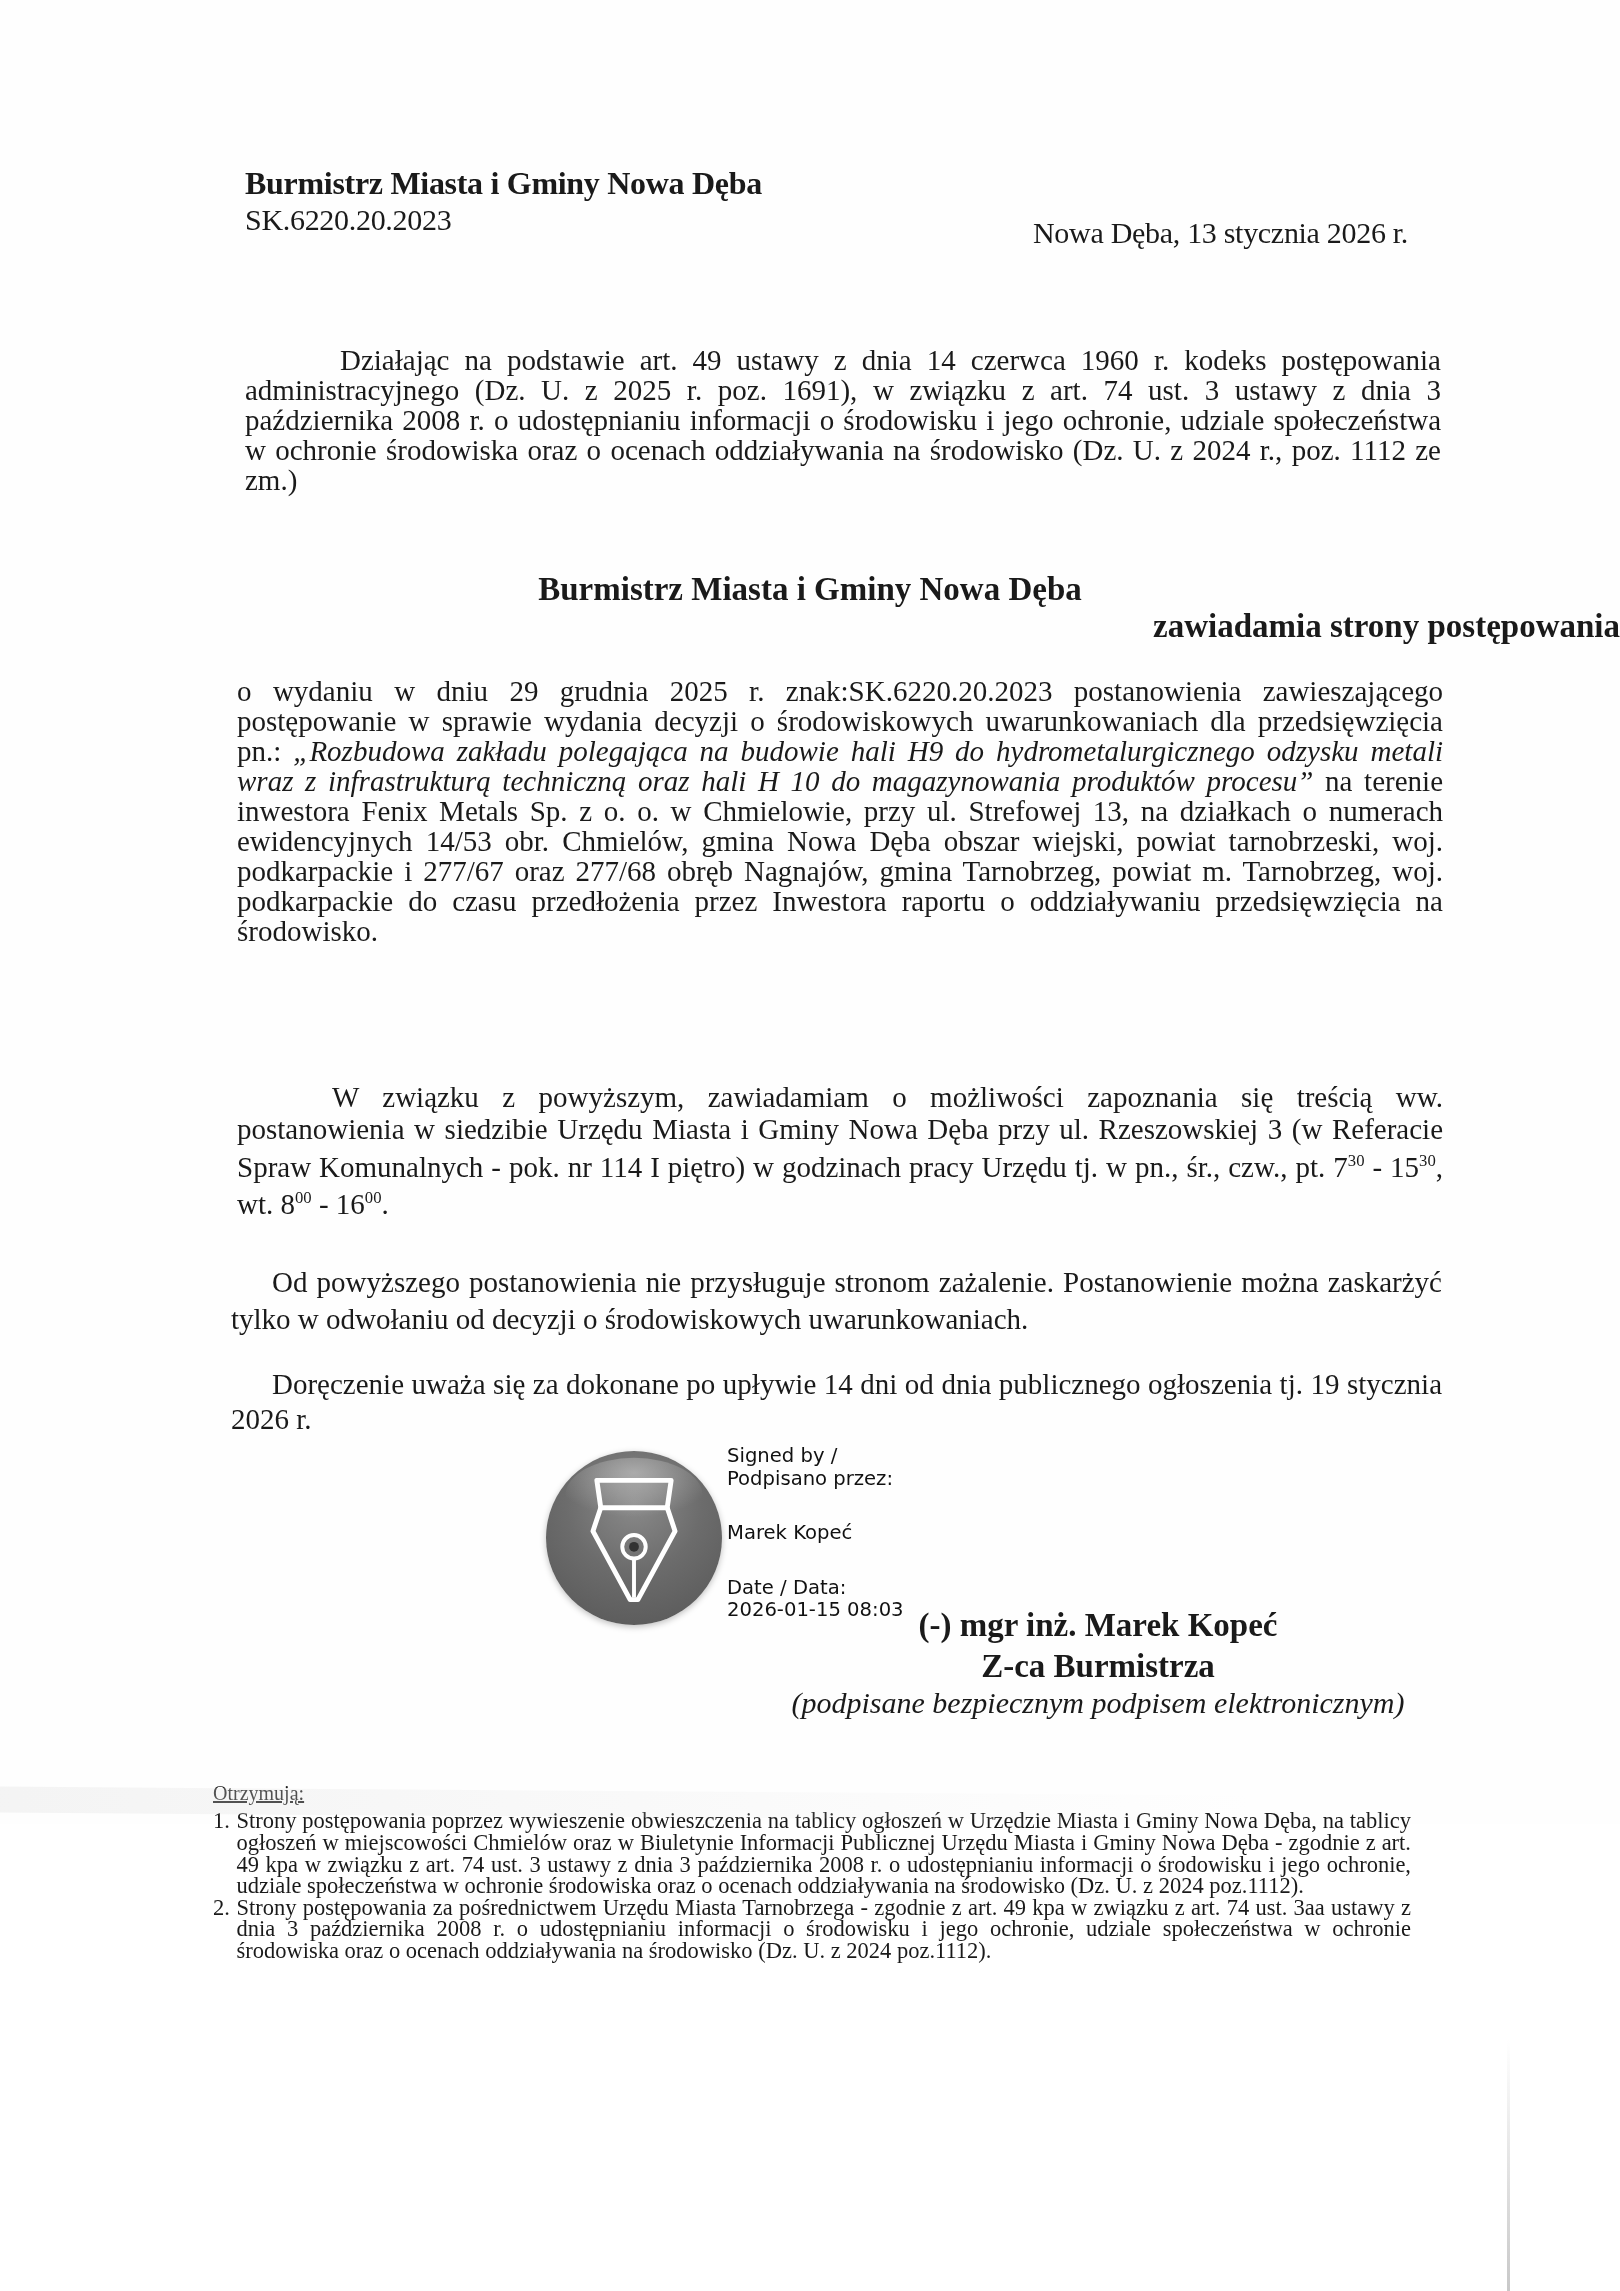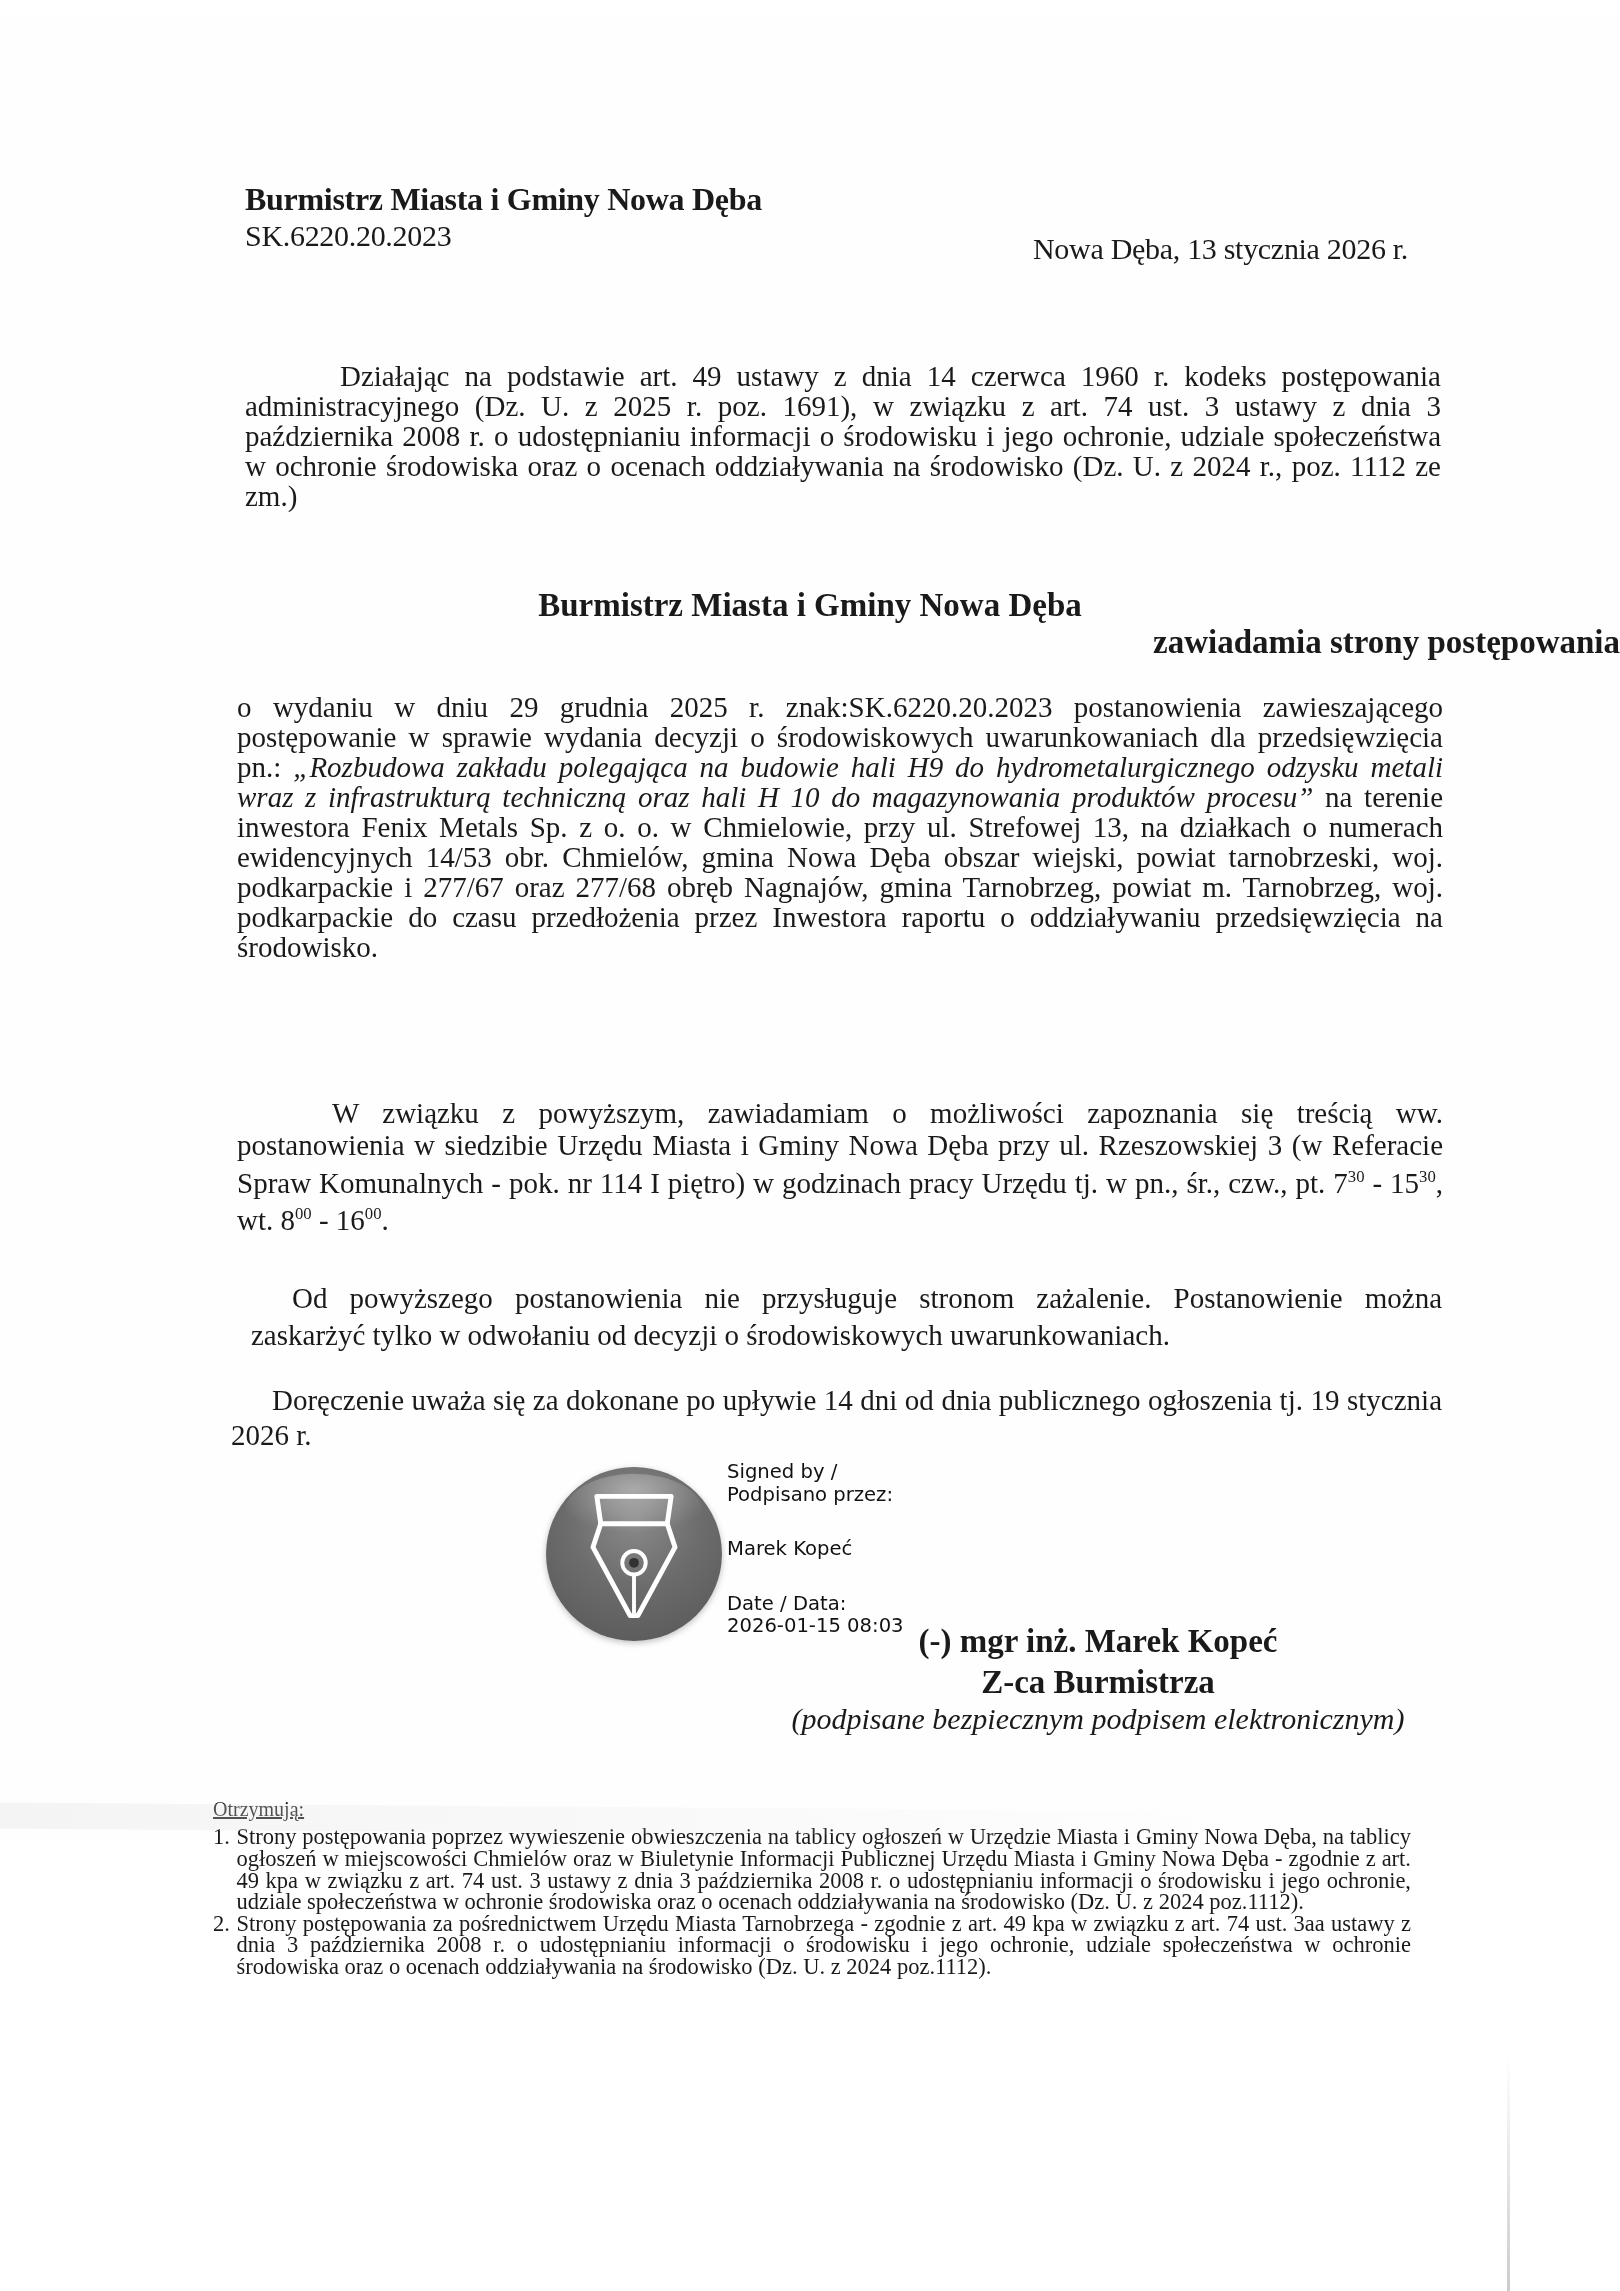--- a/index.html
+++ b/index.html
@@ -1,17 +1,17 @@
 <!DOCTYPE html>
 <html><head>
   <meta charset="utf-8">
   <style>
     html, body { margin: 0; padding: 0; background: #ffffff; }
     body { width: 1620px; height: 2292px; position: relative; overflow: hidden; color: #1a1a1a; font-family: "Liberation Serif", "DejaVu Serif", serif; }
-    .page { position: absolute; left: 0; top: 16px; width: 1620px; height: 1824px; background: #fefefe; }
+    .page { position: absolute; left: 0; top: 0; width: 1620px; height: 1824px; background: #fefefe; }
     .scan-edge { position: absolute; right: 110px; top: 2039px; width: 2.9px; height: 253px; background: linear-gradient(#ffffff, #c8c8c8); }
     .scan-smudge { position: absolute; left: 0; bottom: 7.8px; width: 1255px; height: 25.5px; background: linear-gradient(90deg, rgba(225,225,225,0.35), rgba(240,240,240,0)); transform: skewY(0.4deg); }
 
     .abs { position: absolute; white-space: nowrap; }
     .bold { font-weight: bold; }
     .just { text-align: justify; text-align-last: justify; white-space: normal; }
     .last { text-align-last: left; }
 
     .authority { left: 245px; top: 165px; font-size: 32px; font-weight: bold; letter-spacing: -0.3px; }
     .ref { left: 245px; top: 203px; font-size: 30px; letter-spacing: -0.3px; }
@@ -63,21 +63,21 @@
     </p>
   </div>
 
   <div class="para" style="top:1081px; left:237px; width:1206px; line-height:32px;">
     <p class="just last indent">
       <span>W związku z powyższym, zawiadamiam o możliwości zapoznania się treścią ww. postanowienia w siedzibie Urzędu Miasta i Gminy Nowa Dęba przy ul. Rzeszowskiej 3 (w Referacie Spraw Komunalnych - pok. nr 114 I piętro) w godzinach pracy Urzędu tj. w pn., śr., czw., pt. </span><span><span>7</span><sup style="font-size:16.7px">30</sup><span> - </span><span>15</span><sup style="font-size:16.7px">30</sup><span>, wt. </span><span>8</span><sup style="font-size:16.7px">00</sup><span> - </span><span>16</span><sup style="font-size:16.7px">00</sup><span>.</span></span>
     </p>
   </div>
 
   <div class="para" style="top:1264px; left:231px; width:1211px; line-height:37px;">
-    <p class="just last indent" style="text-indent:41px;margin-left:20px;">Od powyższego postanowienia nie przysługuje stronom zażalenie. Postanowienie można zaskarżyć tylko w odwołaniu od decyzji o środowiskowych uwarunkowaniach.</p>
+    <p class="just last indent" style="text-indent:41px;">Od powyższego postanowienia nie przysługuje stronom zażalenie. Postanowienie można zaskarżyć tylko w odwołaniu od decyzji o środowiskowych uwarunkowaniach.</p>
   </div>
 
   <div class="para" style="top:1367px; left:231px; width:1211px; line-height:35px;">
     <p class="just last indent" style="text-indent:41px;">Doręczenie uważa się za dokonane po upływie 14 dni od dnia publicznego ogłoszenia tj. 19 stycznia 2026 r.</p>
   </div>
 
   <div class="sig-block">
     <div class="seal">
       <svg width="176" height="174" viewBox="0 0 180 178">
         <defs>

